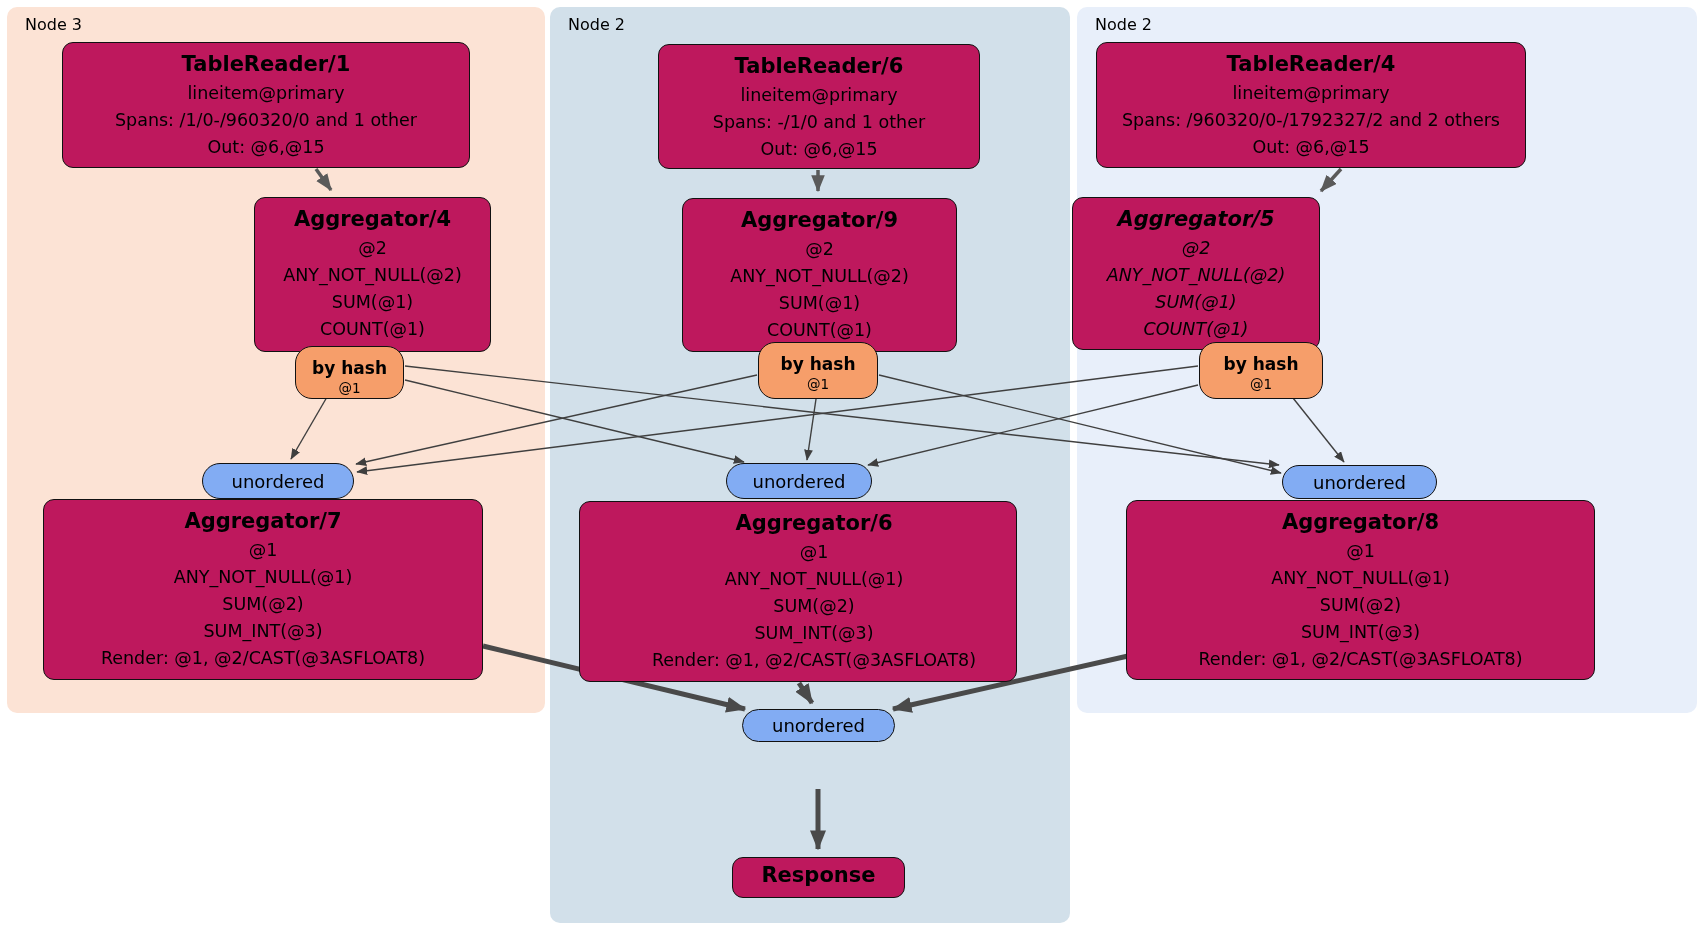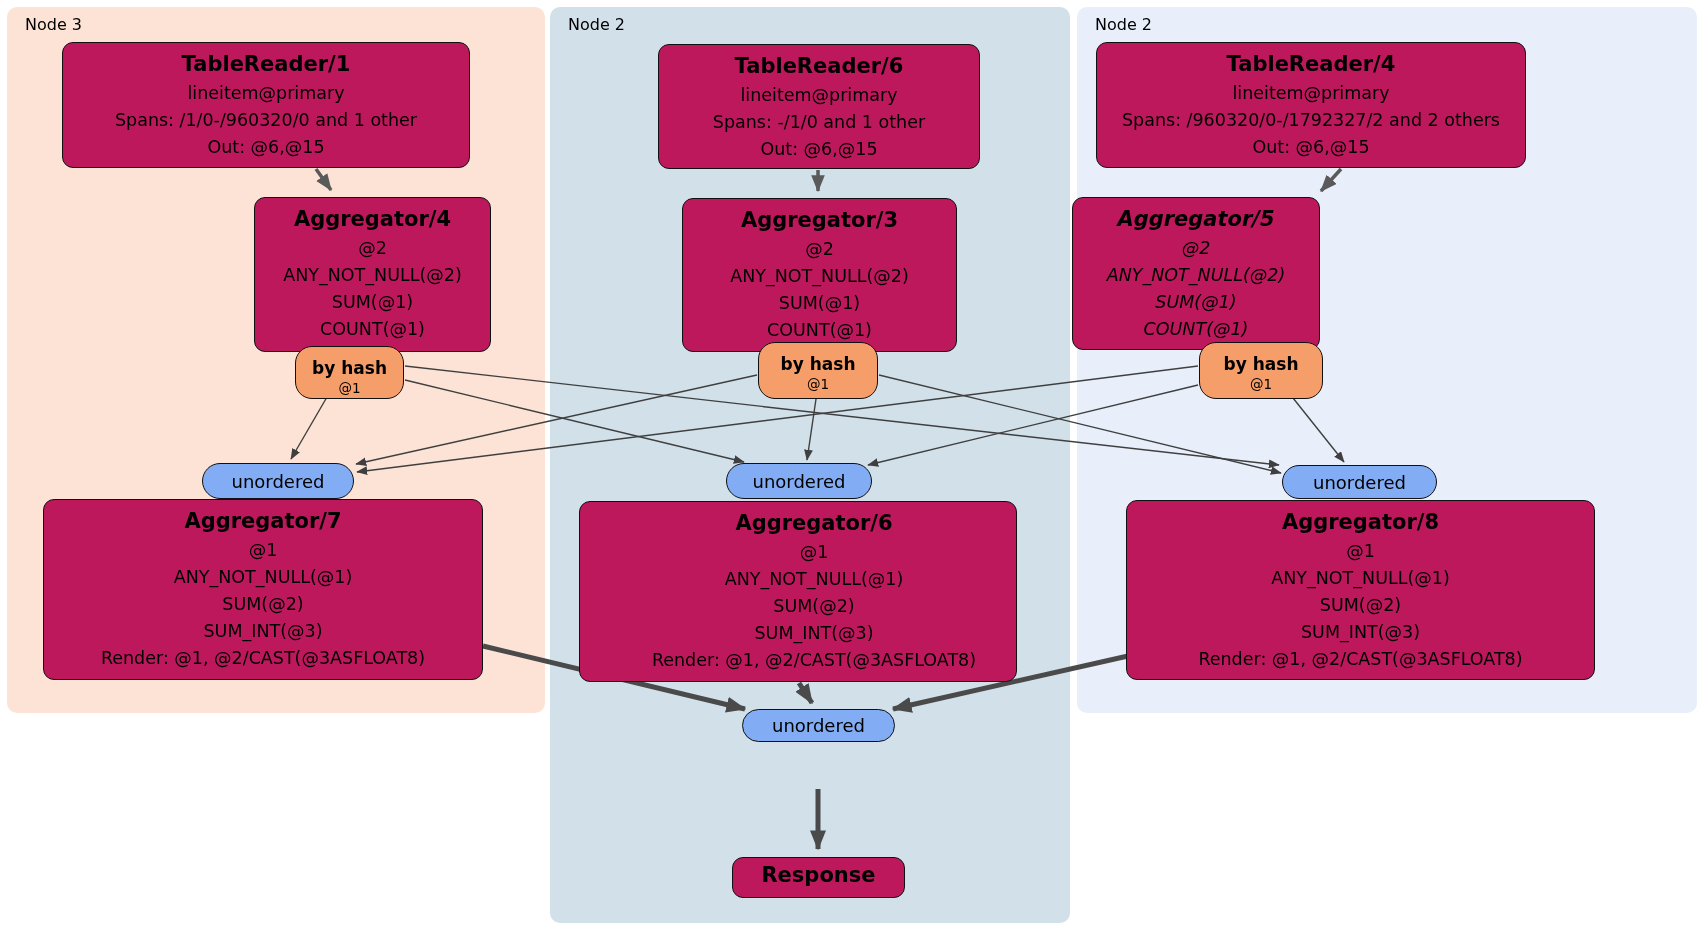--- a/index.html
+++ b/index.html
@@ -123,21 +123,21 @@
 
   <div class="box" id="agg4">
     <div class="t">Aggregator/4</div>
     <div class="l">@2</div>
     <div class="l">ANY_NOT_NULL(@2)</div>
     <div class="l">SUM(@1)</div>
     <div class="l">COUNT(@1)</div>
   </div>
 
   <div class="box" id="agg3">
-    <div class="t">Aggregator/3</div>
+    <div class="t">Aggregator/9</div>
     <div class="l">@2</div>
     <div class="l">ANY_NOT_NULL(@2)</div>
     <div class="l">SUM(@1)</div>
     <div class="l">COUNT(@1)</div>
   </div>
 
   <div class="box" id="agg5">
     <div class="t">Aggregator/5</div>
     <div class="l">@2</div>
     <div class="l">ANY_NOT_NULL(@2)</div>

